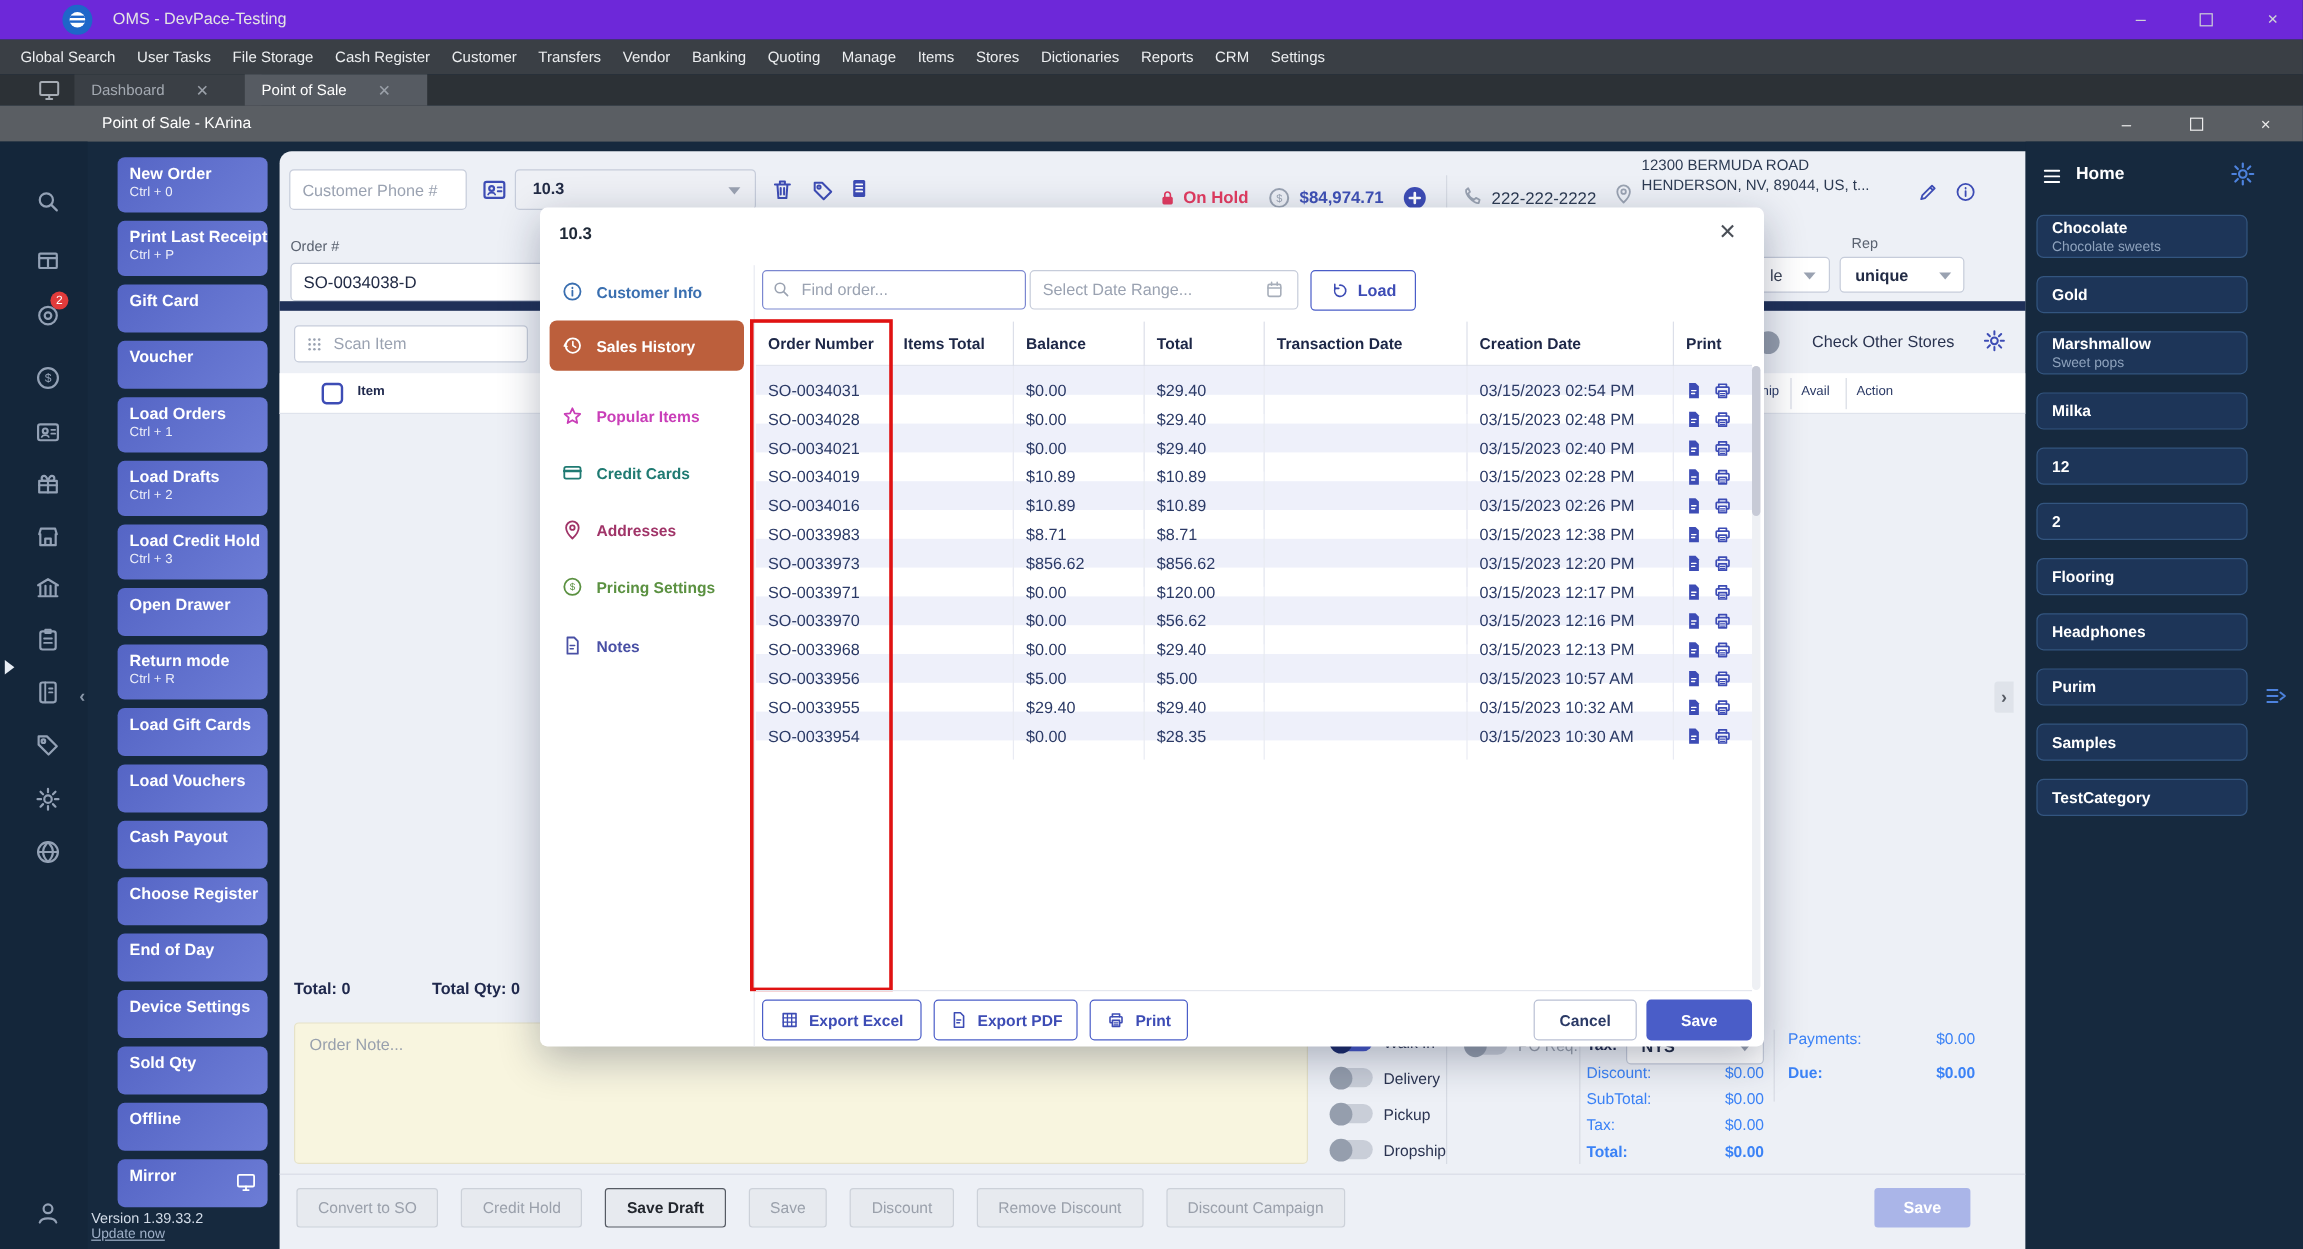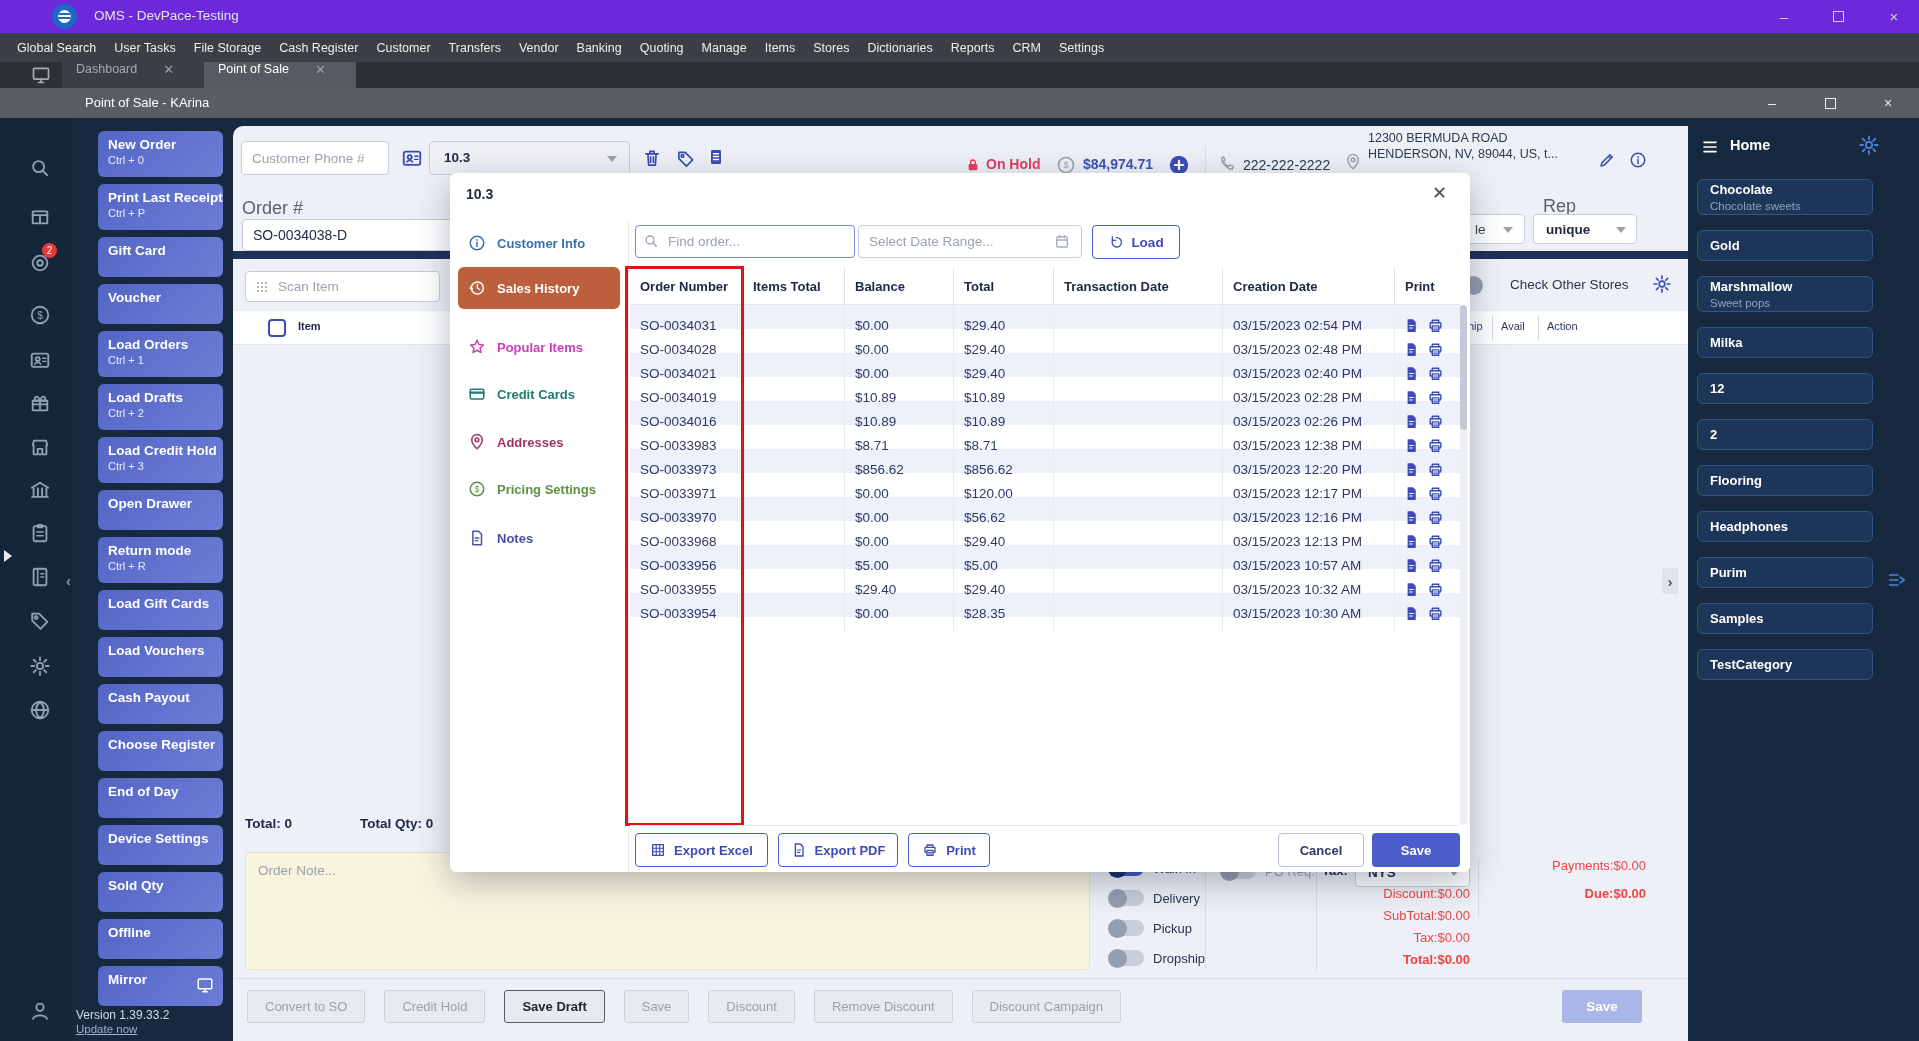--- a/index.html
+++ b/index.html
@@ -13,21 +13,21 @@
 #logo{position:absolute;left:52px;top:4px;width:25px;height:25px;border-radius:50%;background:#1e66c9;display:flex;align-items:center;justify-content:center}
 #logo i{display:block;width:13px;height:13px;border-radius:50%;background:#fff;position:relative;overflow:hidden}
 #logo i::before{content:"";position:absolute;left:0;top:3px;width:13px;height:2px;background:#1e66c9;box-shadow:0 4px 0 #1e66c9}
 #win-title{position:absolute;left:94px;top:8px;font-size:13.5px;color:#e4e4e4}
 .wbtn{position:absolute;top:0;width:44px;height:33px;display:flex;align-items:center;justify-content:center;color:#cfd2d6;font-size:15px}
 .wbox{width:11px;height:11px;border:1.5px solid #cfd2d6}
 #menubar{position:absolute;left:0;top:33px;width:1919px;height:29px;background:#3a3f45;display:flex;align-items:center;padding-left:8px}
 .menu-item{padding:0 9px;font-size:12.5px;color:#eceef0;height:29px;display:flex;align-items:center;cursor:default}
 #tabbar{position:absolute;left:0;top:62px;width:1919px;height:26px;background:#2c3136}
 #tab-dash-icon{position:absolute;left:28px;top:3px;width:26px;height:20px;color:#a7adb5}
-.tab{position:absolute;top:0;height:26px;display:flex;align-items:flex-start;font-size:12.5px;padding:0 10px 0 14px;gap:26px}
+.tab{position:absolute;top:0;height:26px;display:flex;align-items:center;font-size:12.5px;padding:0 10px 0 14px;gap:26px}
 .tab .x{font-size:13px;color:#9aa0a8}
 #tab-0{left:62px;width:156px;background:#3a3f45;color:#a4aab2}
 #tab-1{left:204px;width:152px;background:#565b62;color:#fff}
 #app-titlebar{position:absolute;left:0;top:88px;width:1919px;height:30px;background:#5a5e63;color:#fff}
 #app-title{position:absolute;left:85px;top:7px;font-size:13px}
 .awbtn{position:absolute;top:0;width:40px;height:30px;display:flex;align-items:center;justify-content:center;color:#ececec;font-size:14px}
 
 #rail{position:absolute;left:0;top:118px;width:73px;height:923px;background:#14263a}
 .rail-ic{position:absolute;left:29px;width:22px;height:22px;color:#93a1b5}
 #rail-badge{position:absolute;left:42px;top:243px;min-width:15px;height:15px;border-radius:8px;background:#e23b3b;color:#fff;font-size:10px;display:flex;align-items:center;justify-content:center;padding:0 3px}
@@ -38,21 +38,21 @@
 .act-btn.two{height:46px}
 .act-label{display:block;font-size:13.5px;font-weight:bold;line-height:15px}
 .act-short{display:block;font-size:11px;color:rgba(255,255,255,.88);margin-top:2px}
 .act-ic{position:absolute;right:9px;top:10px;color:#fff}
 #version-label{position:absolute;left:76px;top:1008px;font-size:12px;color:#d3dce8}
 #update-link{position:absolute;left:76px;top:1023px;font-size:11.5px;color:#9fb0c8;text-decoration:underline}
 
 #content-panel{position:absolute;left:233px;top:126px;width:1455px;height:915px;background:#edf0f6;border-radius:10px 0 0 0}
 .inp{position:absolute;background:#fff;border:1px solid #c6ccda;border-radius:4px;font-size:13.5px;color:#222b45;padding:0 10px;font-family:"Liberation Sans",sans-serif}
 .inp::placeholder{color:#9aa2b1}
-.lbl{position:absolute;font-size:18px;color:#5a6270}
+.lbl{position:absolute;font-size:12px;color:#5a6270}
 .sel{position:absolute;background:#fff;border:1px solid #c6ccda;border-radius:4px}
 .sel .v{position:absolute;font-size:13.5px;font-weight:bold;color:#222b45}
 .caret{position:absolute;width:0;height:0;border-left:5px solid transparent;border-right:5px solid transparent;border-top:6px solid #9aa2b1}
 #register-select{left:429px;top:141px;width:201px;height:34px;background:#eef0f5}
 #navy-strip{position:absolute;left:233px;top:251px;width:1455px;height:8px;background:#1f3058}
 #item-header-row{position:absolute;left:233px;top:311px;width:1455px;height:34px;background:#fff;border-bottom:1px solid #dfe3ec}
 #item-checkbox{position:absolute;left:268px;top:319px;width:18px;height:18px;border:2px solid #3d4cb5;border-radius:4px;background:#fff}
 .col-lbl{position:absolute;font-size:11px;font-weight:bold;color:#20294d}
 .vline{position:absolute;width:1px;background:#d7dbe4}
 .hline{position:absolute;height:1px;background:#d9dde6}
@@ -60,21 +60,21 @@
 .tg{width:34px;height:16px;border-radius:8px;position:relative;flex:none}
 .tg::after{content:"";position:absolute;width:19px;height:19px;border-radius:50%;top:-1.5px;left:-2px}
 .tg.on{background:#4556c8}.tg.on::after{background:#1b2a6b}
 .tg.off{background:#c9ced8}.tg.off::after{background:#959ead}
 #fulfillment{position:absolute;left:1110px;top:860px}
 .ful-row{display:flex;align-items:center;gap:9px;height:16px;margin-bottom:14px}
 .ful-lbl{font-size:13px;color:#2a3350}
 #po-req{position:absolute;left:1222px;top:863px;display:flex;align-items:center;gap:9px}
 #po-req .ful-lbl{color:#9aa1ad}
 #totals{position:absolute;left:1322px;top:886px;width:148px}
-.tot-row{display:flex;justify-content:flex-end;height:22px;font-size:13px;color:#ef4444}
+.tot-row{display:flex;justify-content:space-between;height:22px;font-size:13px;color:#3b82f6}
 .tot-row.b{font-weight:bold}
 #payments{position:absolute;left:1490px;top:858px;width:156px}
 #payments .tot-row{margin-bottom:6px}
 #order-note{position:absolute;left:245px;top:852px;width:845px;height:118px;background:#f8f5df;border:1px solid #e6e2c8;border-radius:4px;font-size:13.5px;color:#98a0ad;padding:10px 12px;resize:none;font-family:"Liberation Sans",sans-serif}
 #order-note::placeholder{color:#98a0ad}
 #bottom-buttons{position:absolute;left:247px;top:990px;display:flex;gap:19px}
 .bot-btn{height:33px;padding:0 17px;background:#e7eaef;border:1px solid #ccd1d9;border-radius:3px;font-size:13px;color:#9aa0ab;display:flex;align-items:center}
 .bot-btn.emph{border-color:#565b64;color:#23272e;font-weight:bold}
 #bottom-save{position:absolute;left:1562px;top:990px;width:80px;height:33px;background:#aab5e8;color:#fff;font-weight:bold;font-size:13.5px;border-radius:3px;display:flex;align-items:center;justify-content:center}
 

